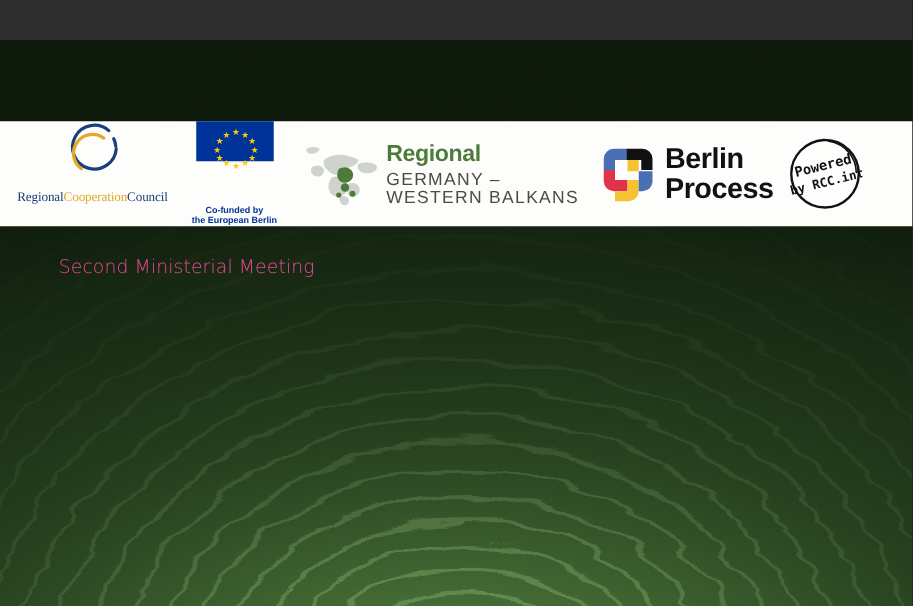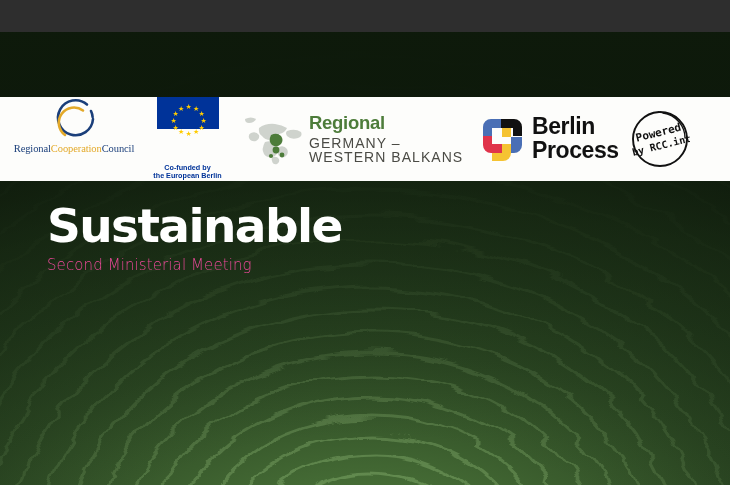--- a/index.html
+++ b/index.html
@@ -22,21 +22,21 @@
 
   
   .topbar{position:absolute;left:0;top:0;width:730px;height:32px;background:#2e2e2e;}
 
   
   .logobar{position:absolute;left:0;top:97px;width:730px;height:84px;background:#fdfdfb;
       display:flex;align-items:center;}
   .logo-slot{display:flex;align-items:center;height:84px;}
 
   
-  .rcc{width:132px;flex:0 0 132px;flex-direction:column;gap:0;padding-left:8px;}
+  .rcc{width:132px;flex:0 0 132px;flex-direction:column;gap:10px;padding-left:8px;}
   .rcc-mark{width:54px;height:46px;}
   .rcc-txt{font-family:"Liberation Serif",serif;font-size:10.5px;letter-spacing:-.1px;white-space:nowrap;}
   .rcc-txt .a{color:#1b3f7a;}
   .rcc-txt .b{color:#e3a929;}
 
   
   .eu{width:95px;flex:0 0 95px;flex-direction:column;gap:3px;}
   .eu-flag{width:62px;height:41px;background:#003399;position:relative;}
   .eu-flag .star{position:absolute;color:#ffcc00;font-size:7px;line-height:7px;}
   .eu-txt{font-size:7.2px;font-weight:bold;color:#003399;text-align:center;line-height:8.6px;margin-top:32px;}
@@ -202,17 +202,16 @@
         <g transform="rotate(-14 30 30)" font-family="'DejaVu Sans Mono',monospace" font-weight="bold" fill="#111">
           <text x="30" y="27" font-size="11" text-anchor="middle">Powered</text>
           <text x="30" y="40" font-size="10" text-anchor="middle">by RCC.int</text>
         </g>
       </svg>
     </div>
 
   </div>
 
   <div class="hero">
-    <div class="h-line">Sustainable</div>
     <div class="h-sub2">Second Ministerial Meeting</div>
   </div>
 
 </div>
 
 </body></html>

